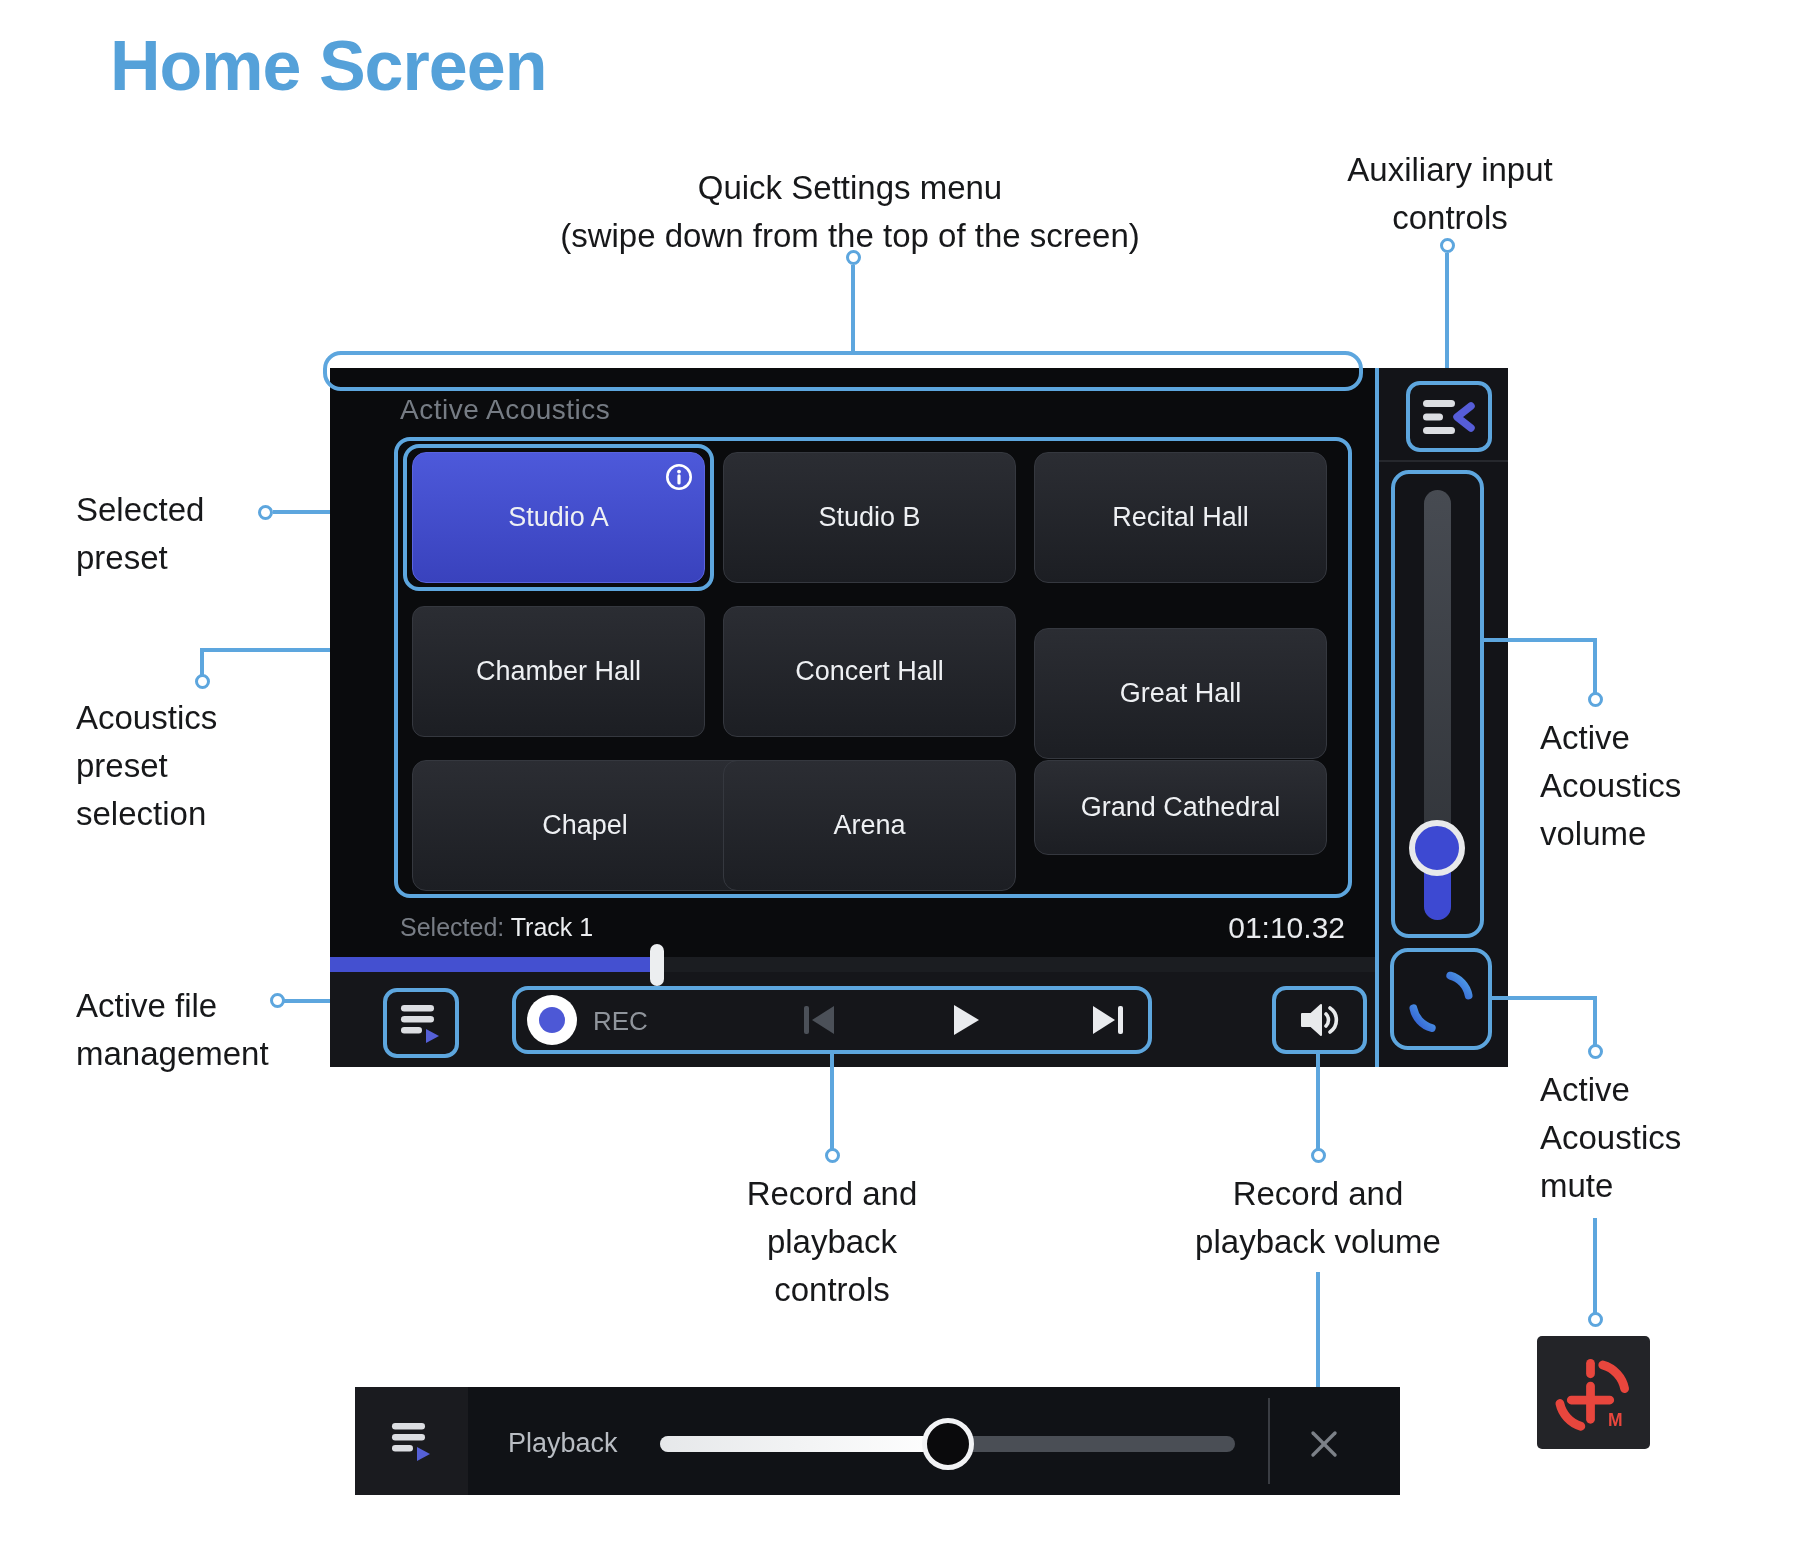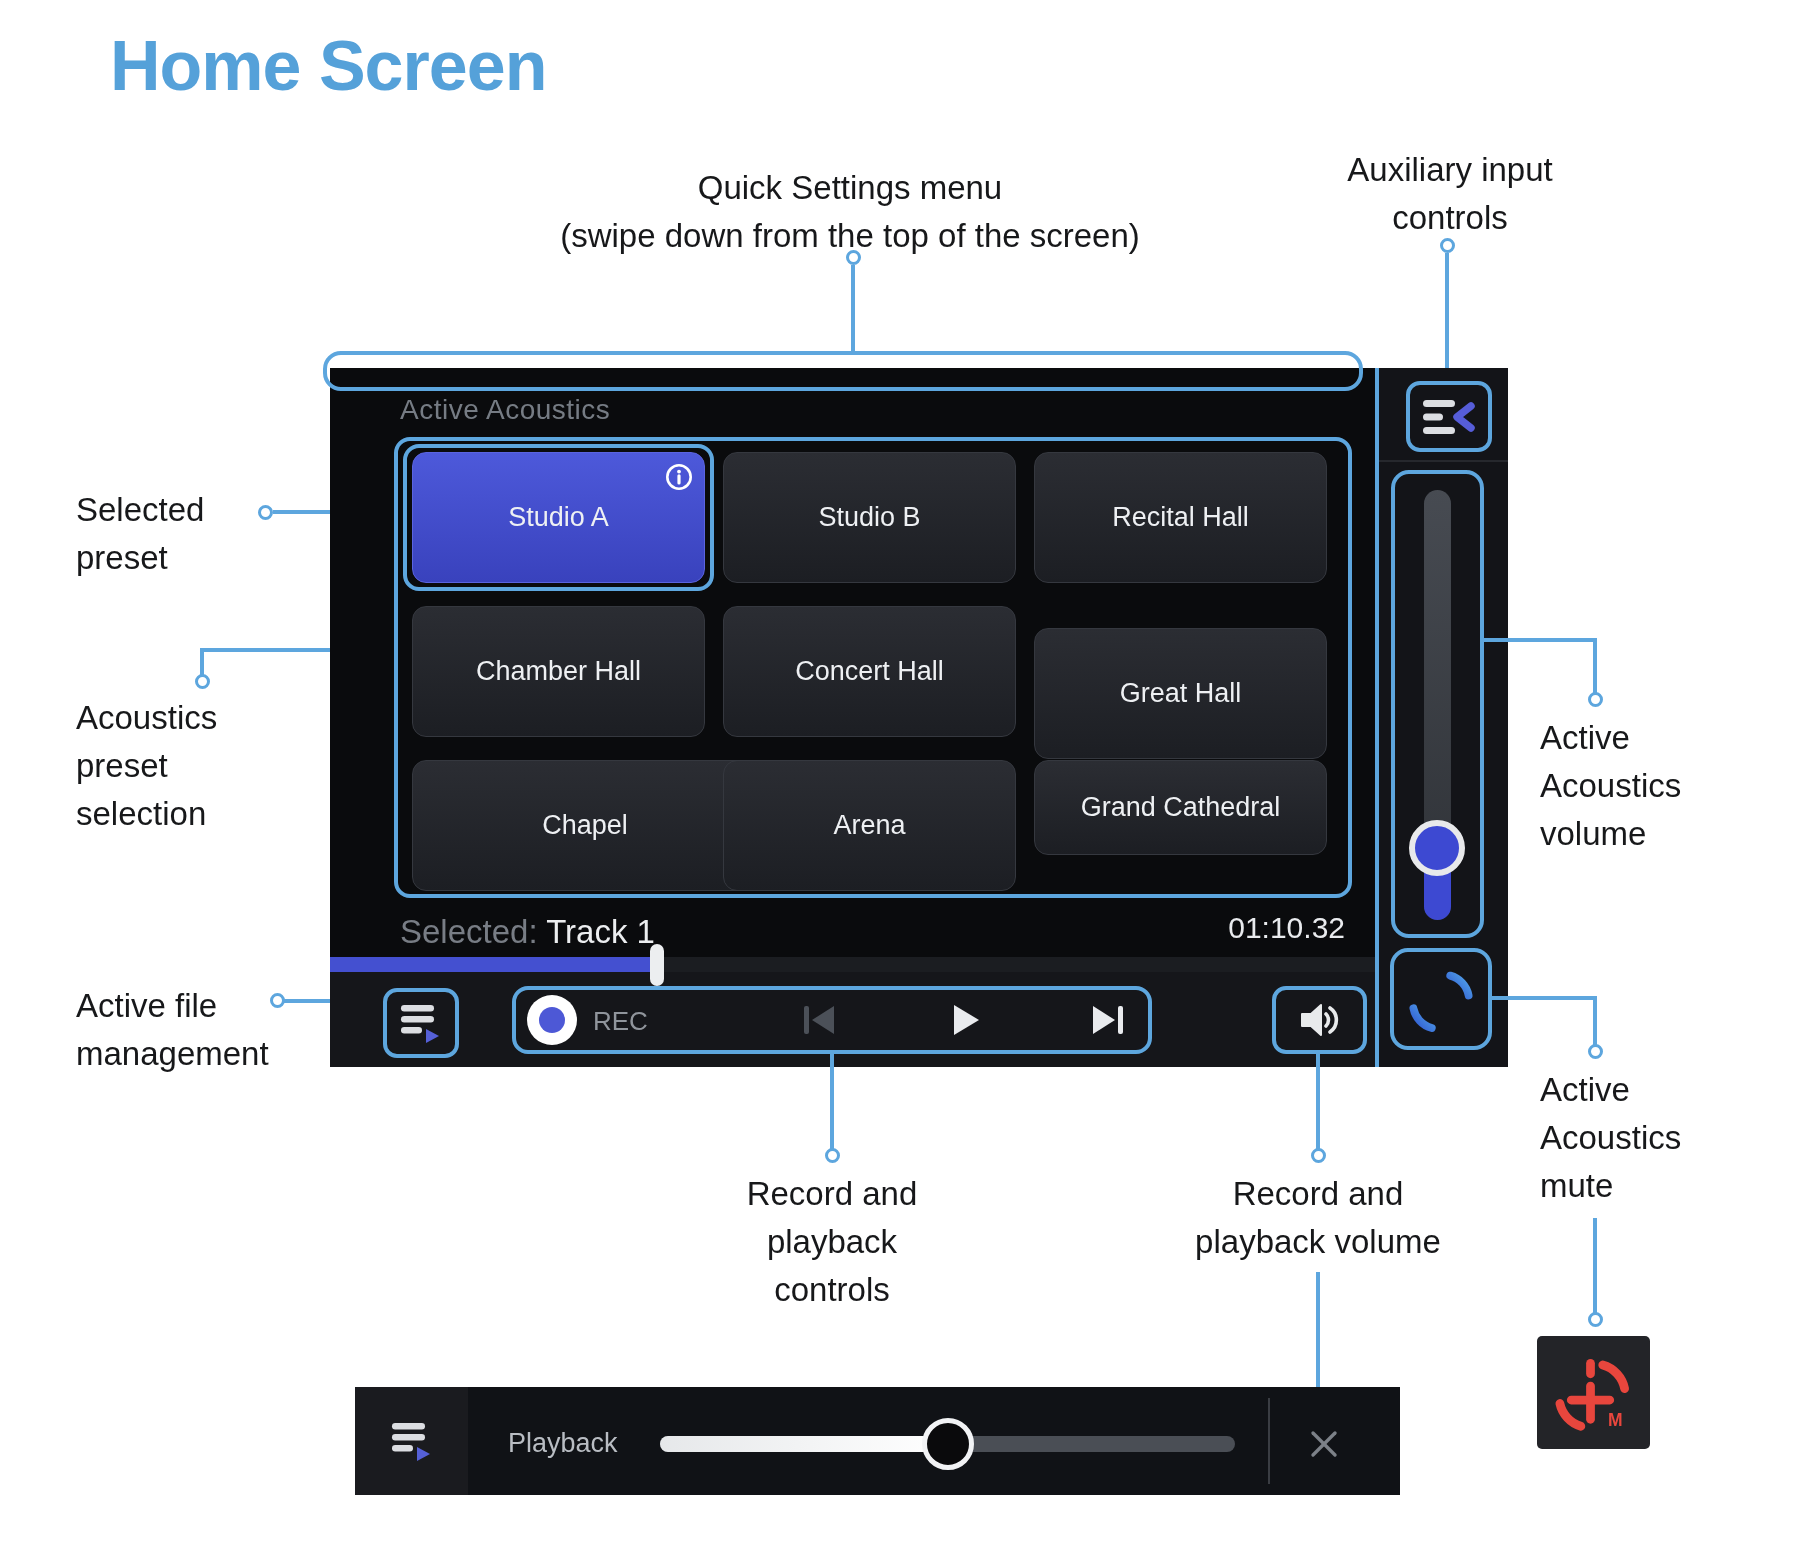--- a/index.html
+++ b/index.html
@@ -14,21 +14,21 @@
   .cdot{width:15px;height:15px;border:3.5px solid #5da6de;border-radius:50%;background:#ffffff;box-sizing:border-box;}
   .coutline{border:4px solid #5da6de;border-radius:18px;box-sizing:border-box;background:transparent;}
   
   .panel{background:#0a0b0d;}
   .strip{background:#131418;}
   .section-label{font-size:28px;color:#767c84;letter-spacing:.5px;}
   .preset-btn{display:flex;align-items:center;justify-content:center;border-radius:14px;
       background:linear-gradient(180deg,#2b2d33,#1c1e23);border:1px solid #35383f;
       color:#eef0f3;font-size:27px;box-sizing:border-box;cursor:pointer;}
   .preset-btn.selected{background:linear-gradient(180deg,#4d59da,#3942bd);border-color:#5a64e0;}
-  .sel-row{font-size:33px;color:#787d85;}
+  .sel-row{font-size:25px;color:#787d85;}
   .sel-row .track{color:#eceef0;}
   .time{font-size:30px;color:#e9ebee;text-align:right;}
   .rec-text{font-size:26px;color:#90959c;}
   .ctrl-bg{background:#15161a;}
   .icon-box{border:4px solid #5da6de;border-radius:14px;box-sizing:border-box;
       display:flex;align-items:center;justify-content:center;background:transparent;cursor:pointer;}
   .vtrack{background:linear-gradient(180deg,#474b52,#2e3136);border-radius:14px;}
   .vtail{background:#3d49d2;border-radius:14px;}
   .vthumb{width:56px;height:56px;border-radius:50%;background:#3d49d2;border:6px solid #e8e9eb;box-sizing:border-box;cursor:pointer;}
   
@@ -92,21 +92,21 @@
       <circle cx="15" cy="9.6" r="1.9" fill="#ffffff"></circle>
       <line x1="15" y1="13.8" x2="15" y2="21" stroke="#ffffff" stroke-width="3.2" stroke-linecap="round"></line>
     </svg>
   </div>
   <div class="abs preset-btn" style="left:723px;top:452px;width:293px;height:131px;">
       <span>Studio B</span>
     </div>
   <div class="abs preset-btn" style="left:1034px;top:452px;width:293px;height:131px;">
       <span>Recital Hall</span>
     </div>
-  <div class="abs preset-btn" style="left:412px;top:606px;width:293px;height:131px;">
+  <div class="abs preset-btn" style="left:412px;top:606px;width:293px;height:131px;border-radius:12px;">
       <span>Chamber Hall</span>
     </div>
   <div class="abs preset-btn" style="left:723px;top:606px;width:293px;height:131px;">
       <span>Concert Hall</span>
     </div>
   <div class="abs preset-btn" style="left:1034px;top:606px;width:293px;height:131px;margin-top:22px;">
       <span>Great Hall</span>
     </div>
   <div class="abs preset-btn" style="left:412px;top:760px;width:346px;height:131px;">
       <span>Chapel</span>

